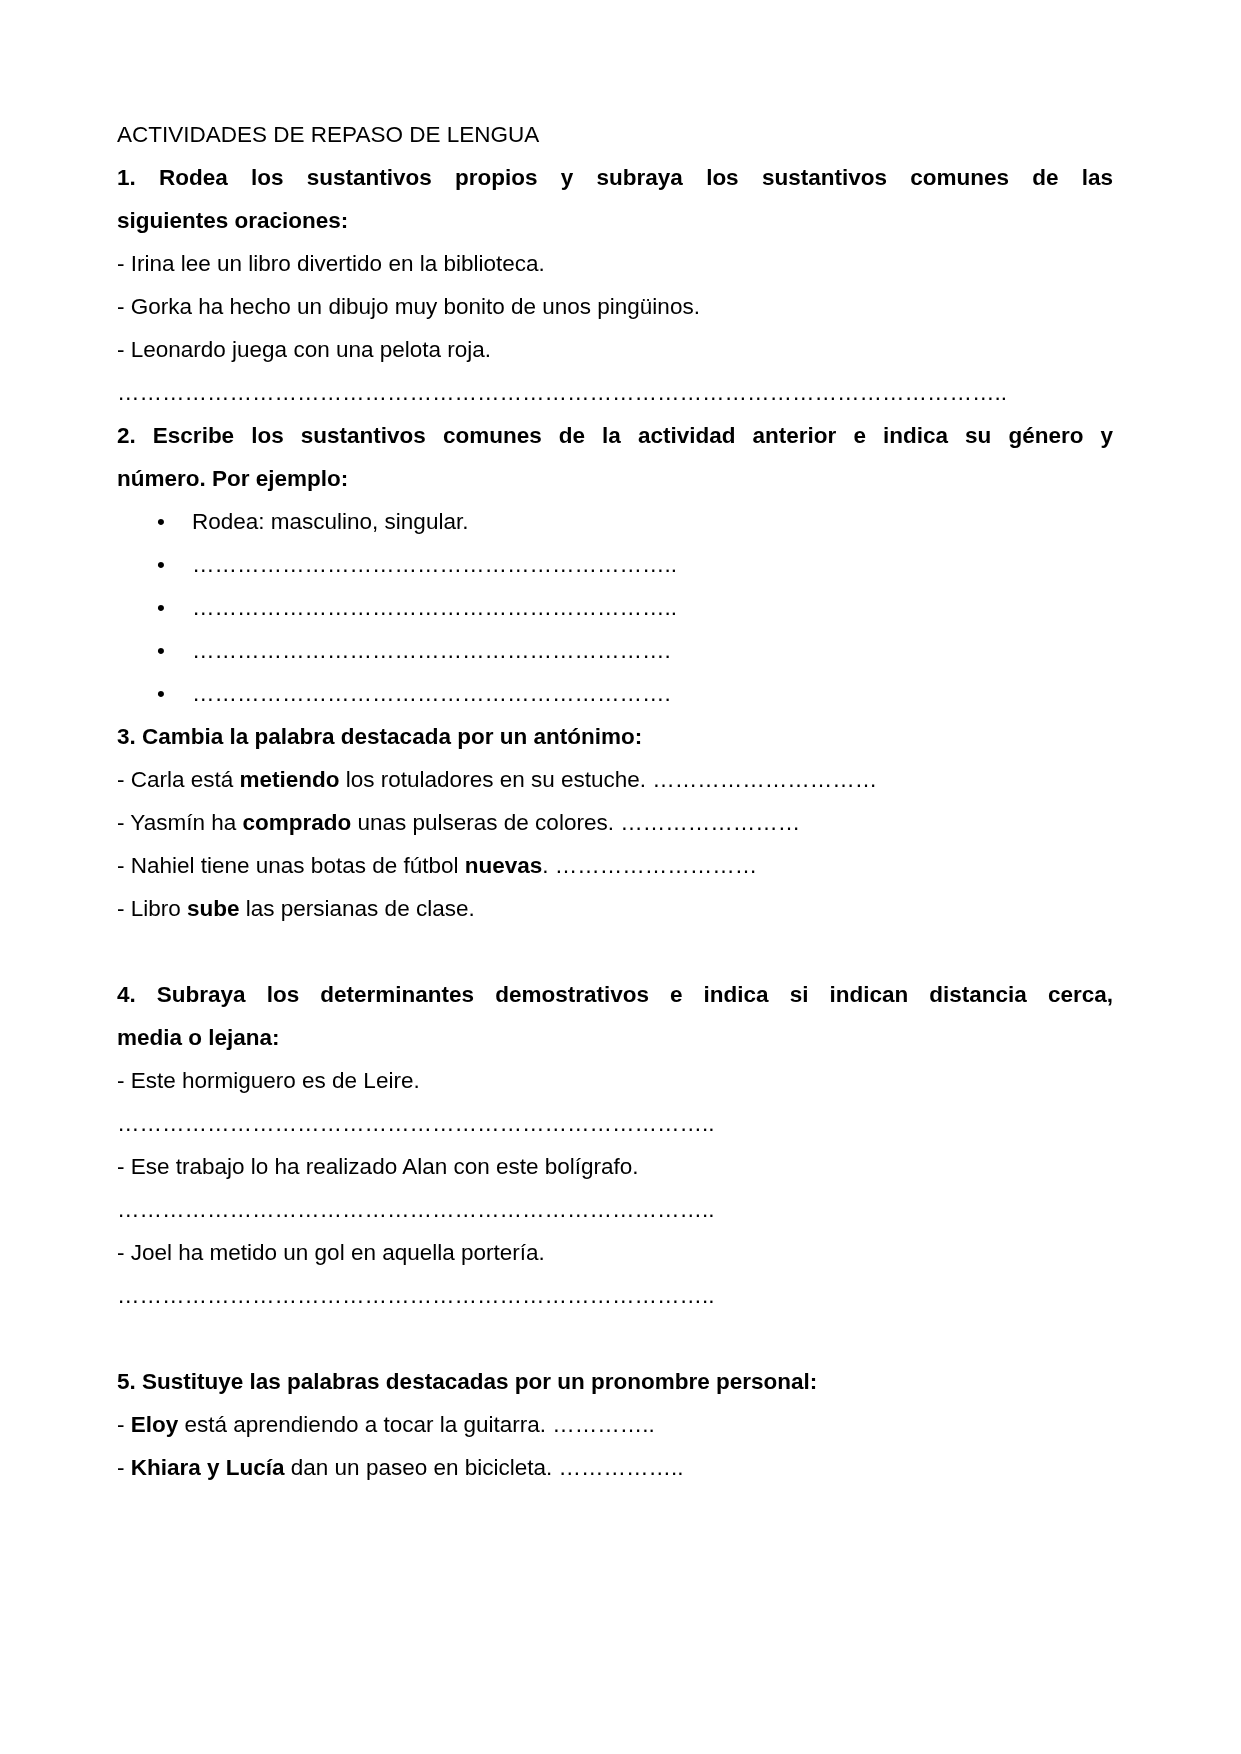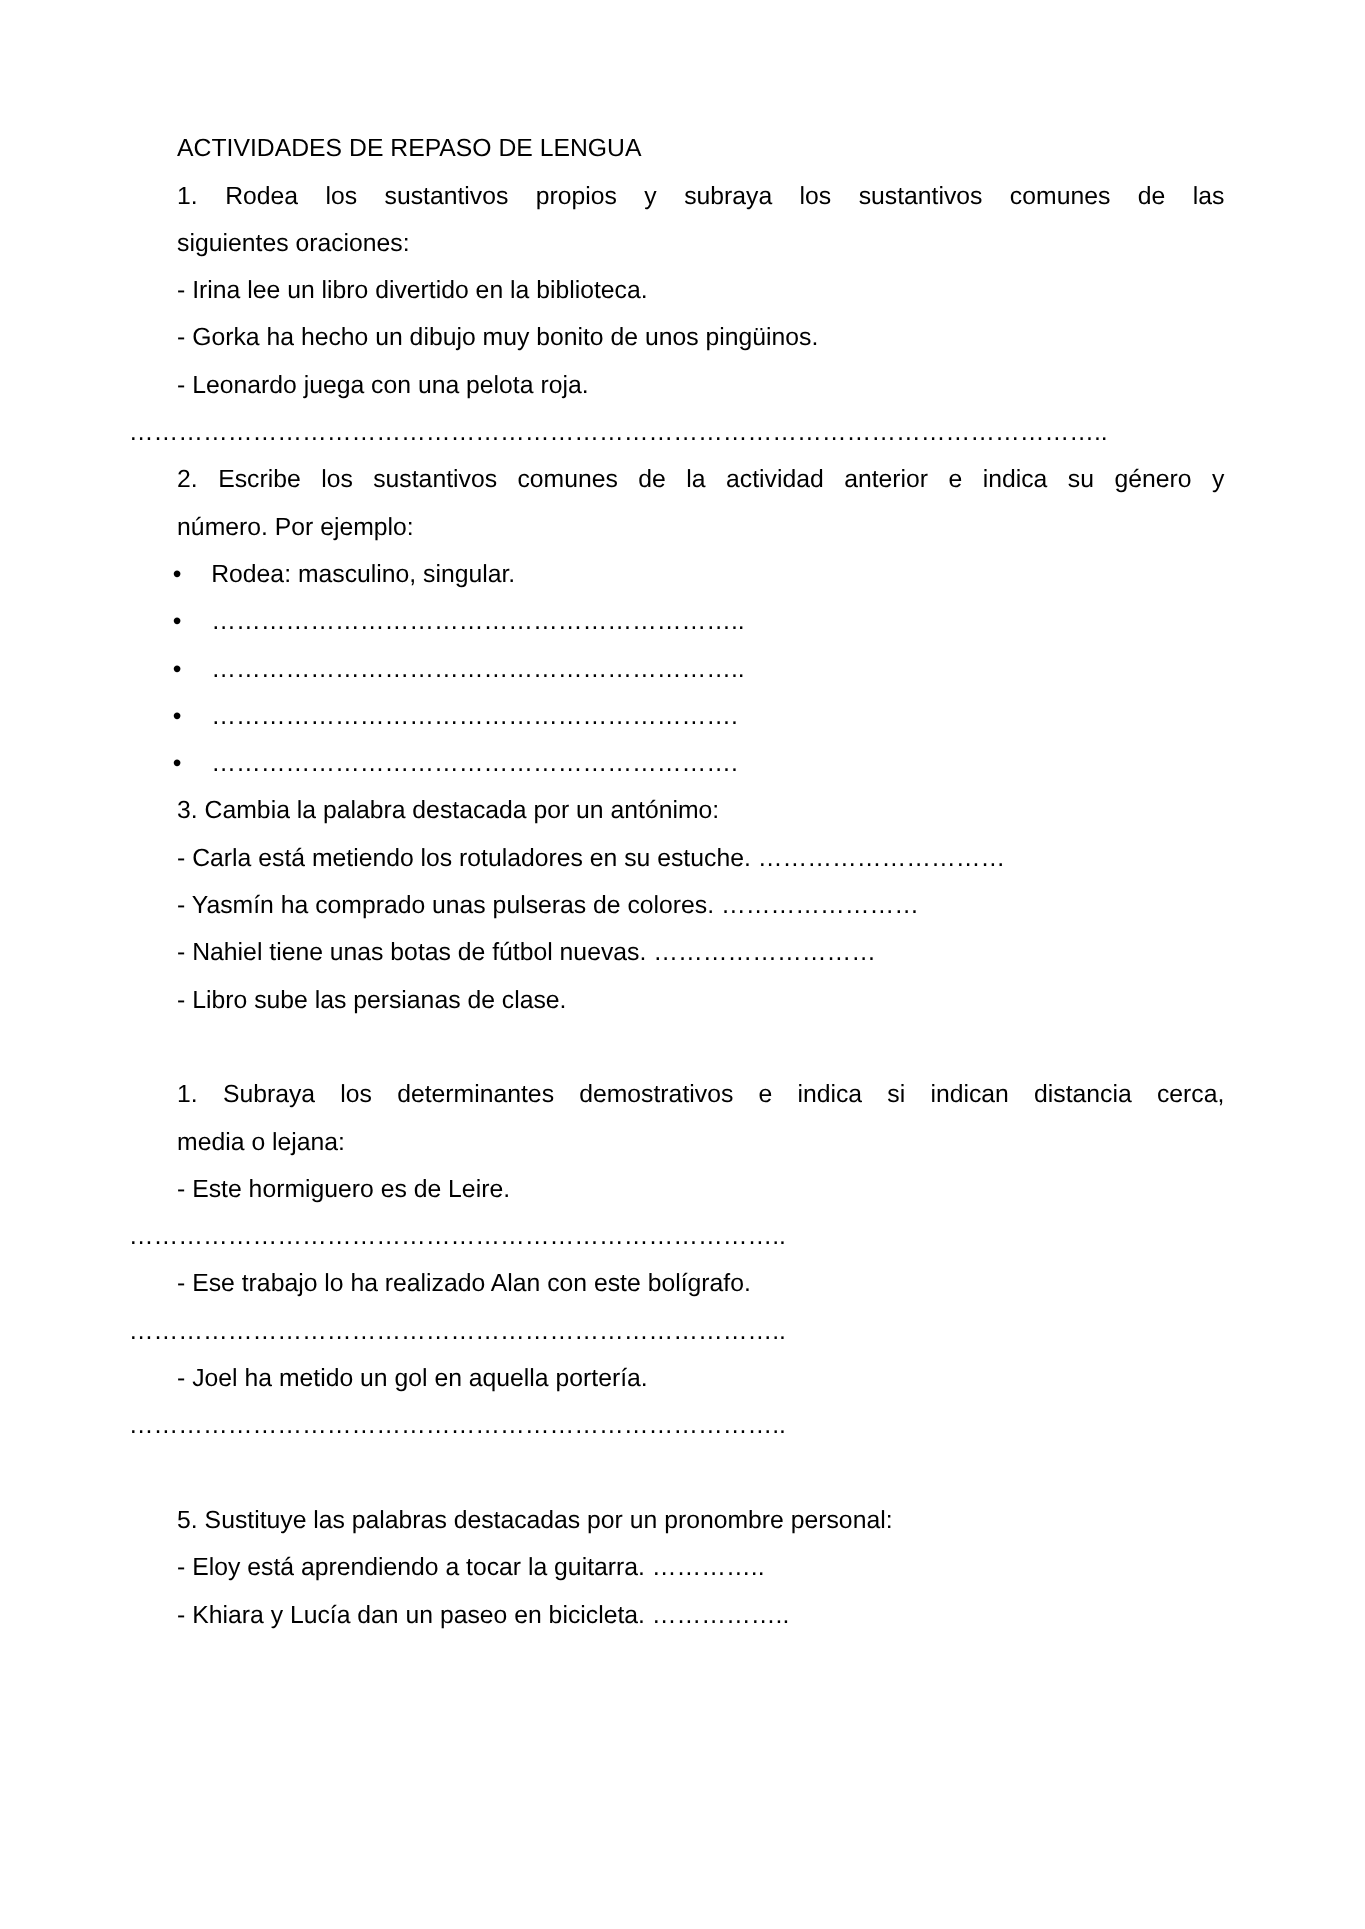--- a/index.html
+++ b/index.html
@@ -20,28 +20,27 @@
       left: 117px;
       top: 113px;
       width: 996px;
       font-size: 22.5px;
       line-height: 43px;
     }
     .line {
       display: block;
       white-space: nowrap;
       height: 43px;
-      margin-left: 44px;
     }
     .justify {
       text-align: justify;
       text-align-last: justify;
       white-space: normal;
     }
-    .bold { font-weight: normal; }
+    .bold { font-weight: bold; }
     .dots {
       display: block;
       white-space: nowrap;
       overflow: hidden;
       height: 43px;
       letter-spacing: 0;
     }
     .bullet-list {
       list-style: none;
       margin: 0;
@@ -107,21 +106,21 @@
     <span class="line bold">3. Cambia la palabra destacada por un antónimo:</span>
     <span class="line"><span>- Carla está </span><span class="bold">metiendo</span><span> los rotuladores en su estuche. …………………………</span></span>
     <span class="line"><span>- Yasmín ha </span><span class="bold">comprado</span><span> unas pulseras de colores. ……………………</span></span>
     <span class="line"><span>- Nahiel tiene unas botas de fútbol </span><span class="bold">nuevas</span><span>. ………………………</span></span>
     <span class="line"><span>- Libro </span><span class="bold">sube</span><span> las persianas de clase.</span></span>
   </div>
 
   <span class="gap"></span>
 
   <div>
-    <span class="line justify bold">1. Subraya los determinantes demostrativos e indica si indican distancia cerca,</span>
+    <span class="line justify bold">4. Subraya los determinantes demostrativos e indica si indican distancia cerca,</span>
     <span class="line bold">media o lejana:</span>
     <span class="line">- Este hormiguero es de Leire.</span>
     <span class="dots">……………………………………………………………………..</span>
     <span class="line">- Ese trabajo lo ha realizado Alan con este bolígrafo.</span>
     <span class="dots">……………………………………………………………………..</span>
     <span class="line">- Joel ha metido un gol en aquella portería.</span>
     <span class="dots">……………………………………………………………………..</span>
   </div>
 
   <span class="gap"></span>

